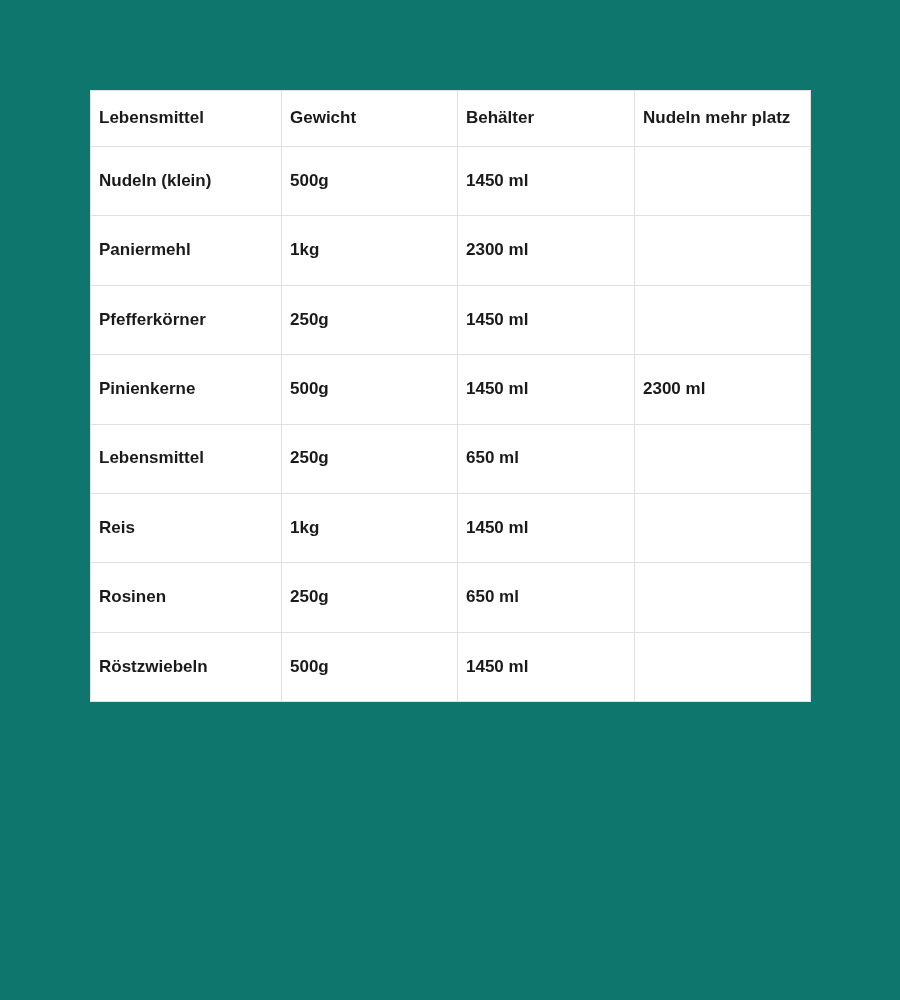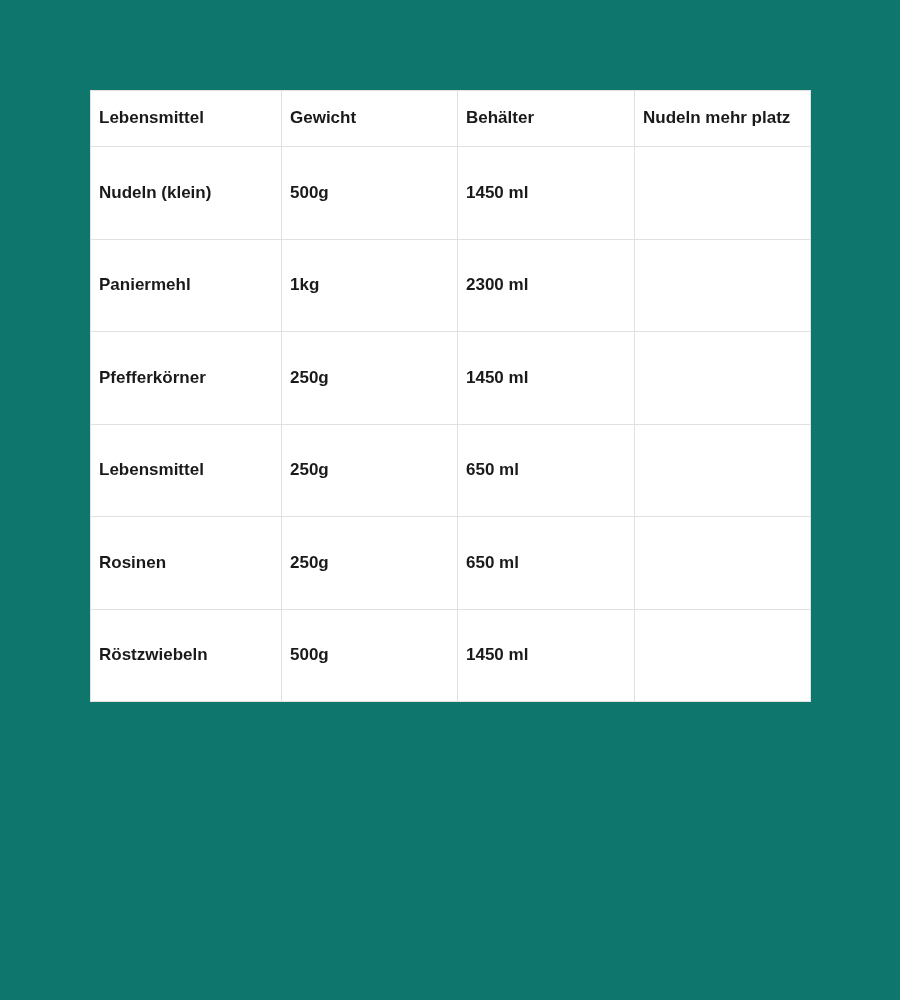--- a/index.html
+++ b/index.html
@@ -81,23 +81,35 @@
         <td>2300 ml</td>
         <td></td>
       </tr>
       <tr>
         <td>Pfefferkörner</td>
         <td>250g</td>
         <td>1450 ml</td>
         <td></td>
       </tr>
       <tr>
+        <td>Pinienkerne</td>
+        <td>500g</td>
+        <td>1450 ml</td>
+        <td>2300 ml</td>
+      </tr>
+      <tr>
         <td>Lebensmittel</td>
         <td>250g</td>
         <td>650 ml</td>
+        <td></td>
+      </tr>
+      <tr>
+        <td>Reis</td>
+        <td>1kg</td>
+        <td>1450 ml</td>
         <td></td>
       </tr>
       <tr>
         <td>Rosinen</td>
         <td>250g</td>
         <td>650 ml</td>
         <td></td>
       </tr>
       <tr>
         <td>Röstzwiebeln</td>

